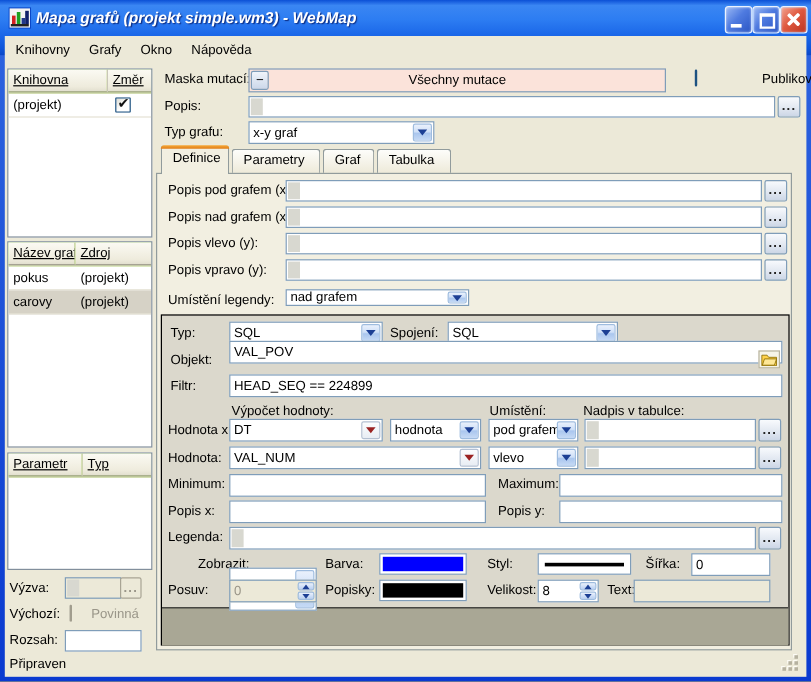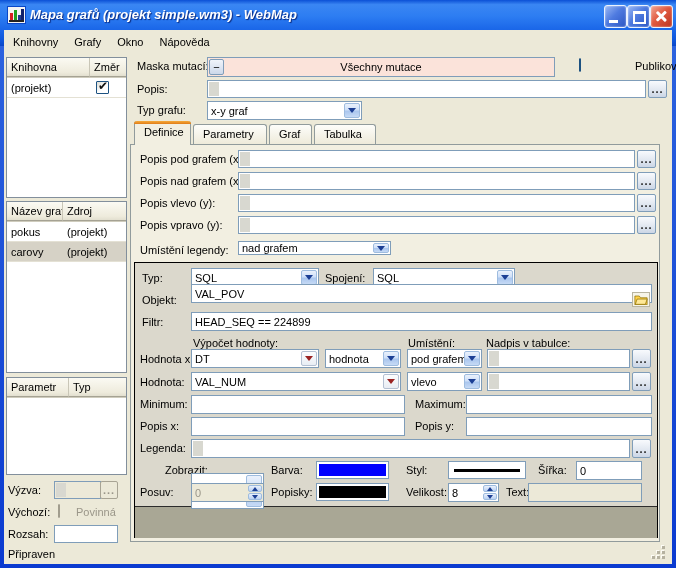--- a/index.html
+++ b/index.html
@@ -50,21 +50,21 @@
   .styl-inner{display:flex;align-items:center;}
   .styl-line{height:3px;background:#000;flex:1;margin:0 3px;}
   .spin{border:1px solid #7f9db9;background:#fff;box-sizing:border-box;display:flex;align-items:center;padding:0 16px 0 3px;position:absolute;}
   .spin.disabled{background:#ece9d8;color:#9a9689;}
   .spinbtns{position:absolute;right:1px;top:1px;bottom:1px;width:14px;display:flex;flex-direction:column;gap:1px;}
   .spinbtn{flex:1;border:1px solid #9ebcdf;border-radius:2px;background:linear-gradient(180deg,#eaf1fc,#b9d0f2);display:flex;align-items:center;justify-content:center;}
   .tri-up-s{width:0;height:0;border-left:3px solid transparent;border-right:3px solid transparent;border-bottom:4px solid #1c3f94;}
   .tri-dn-s{width:0;height:0;border-left:3px solid transparent;border-right:3px solid transparent;border-top:4px solid #1c3f94;}
   
   .listbox{border:1px solid #828f9c;background:#fff;box-sizing:border-box;overflow:hidden;}
-  .lheader{display:flex;height:19px;background:#bef264;border-bottom:1px solid #cfccbd;}
+  .lheader{display:flex;height:19px;background:#bef264;border-bottom:1px solid #cfccbd;text-decoration:underline;}
   .hcell{display:flex;align-items:center;padding:0 4px;border-right:1px solid #c9c6b7;box-sizing:border-box;
     background:linear-gradient(180deg,#fbfaf3,#eeebdc 80%,#e2dfcf);border-bottom:1px solid #a5a293;overflow:hidden;white-space:nowrap;}
   .lrow{display:flex;height:19px;align-items:center;border-bottom:1px solid #e4e1d4;}
   .lrow .c{padding:0 4px;box-sizing:border-box;overflow:hidden;white-space:nowrap;}
   .lrow.selected{background:#d6d2c6;}
   
   .tab{position:absolute;box-sizing:border-box;border:1px solid #919b9c;border-bottom:none;border-radius:3px 3px 0 0;
     background:linear-gradient(180deg,#fdfdfa,#ede9d8);padding:3px 9px 0 9px;height:21px;}
   .tab.active{height:24px;background:#f2efe1;z-index:3;padding-top:5px;border-top:none;}
   .tab.active::before{content:"";position:absolute;left:-1px;right:-1px;top:0;height:3px;background:linear-gradient(180deg,#f6a938,#e07d18);border-radius:3px 3px 0 0;}

